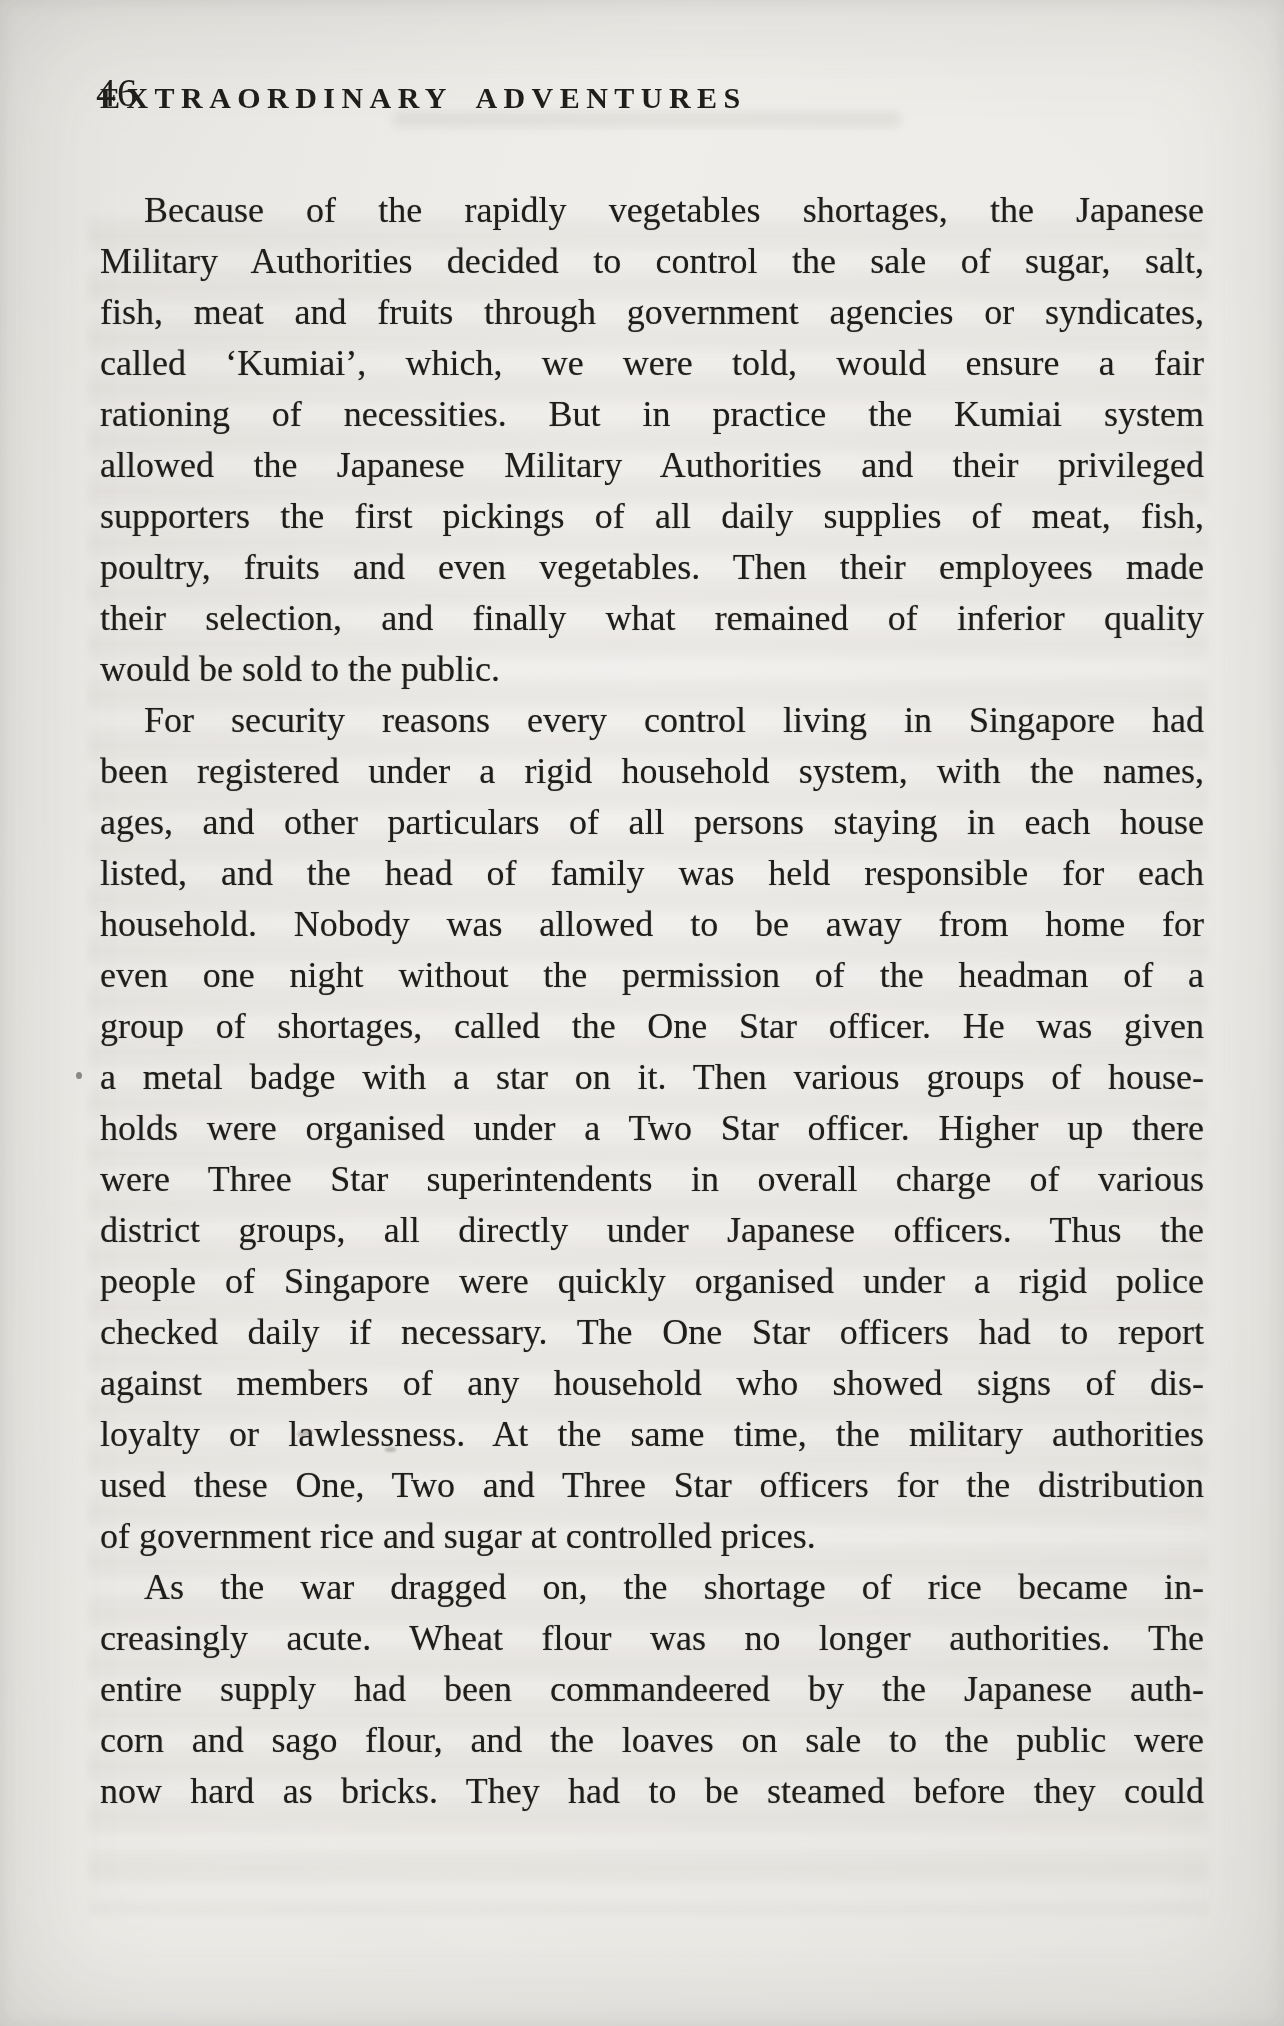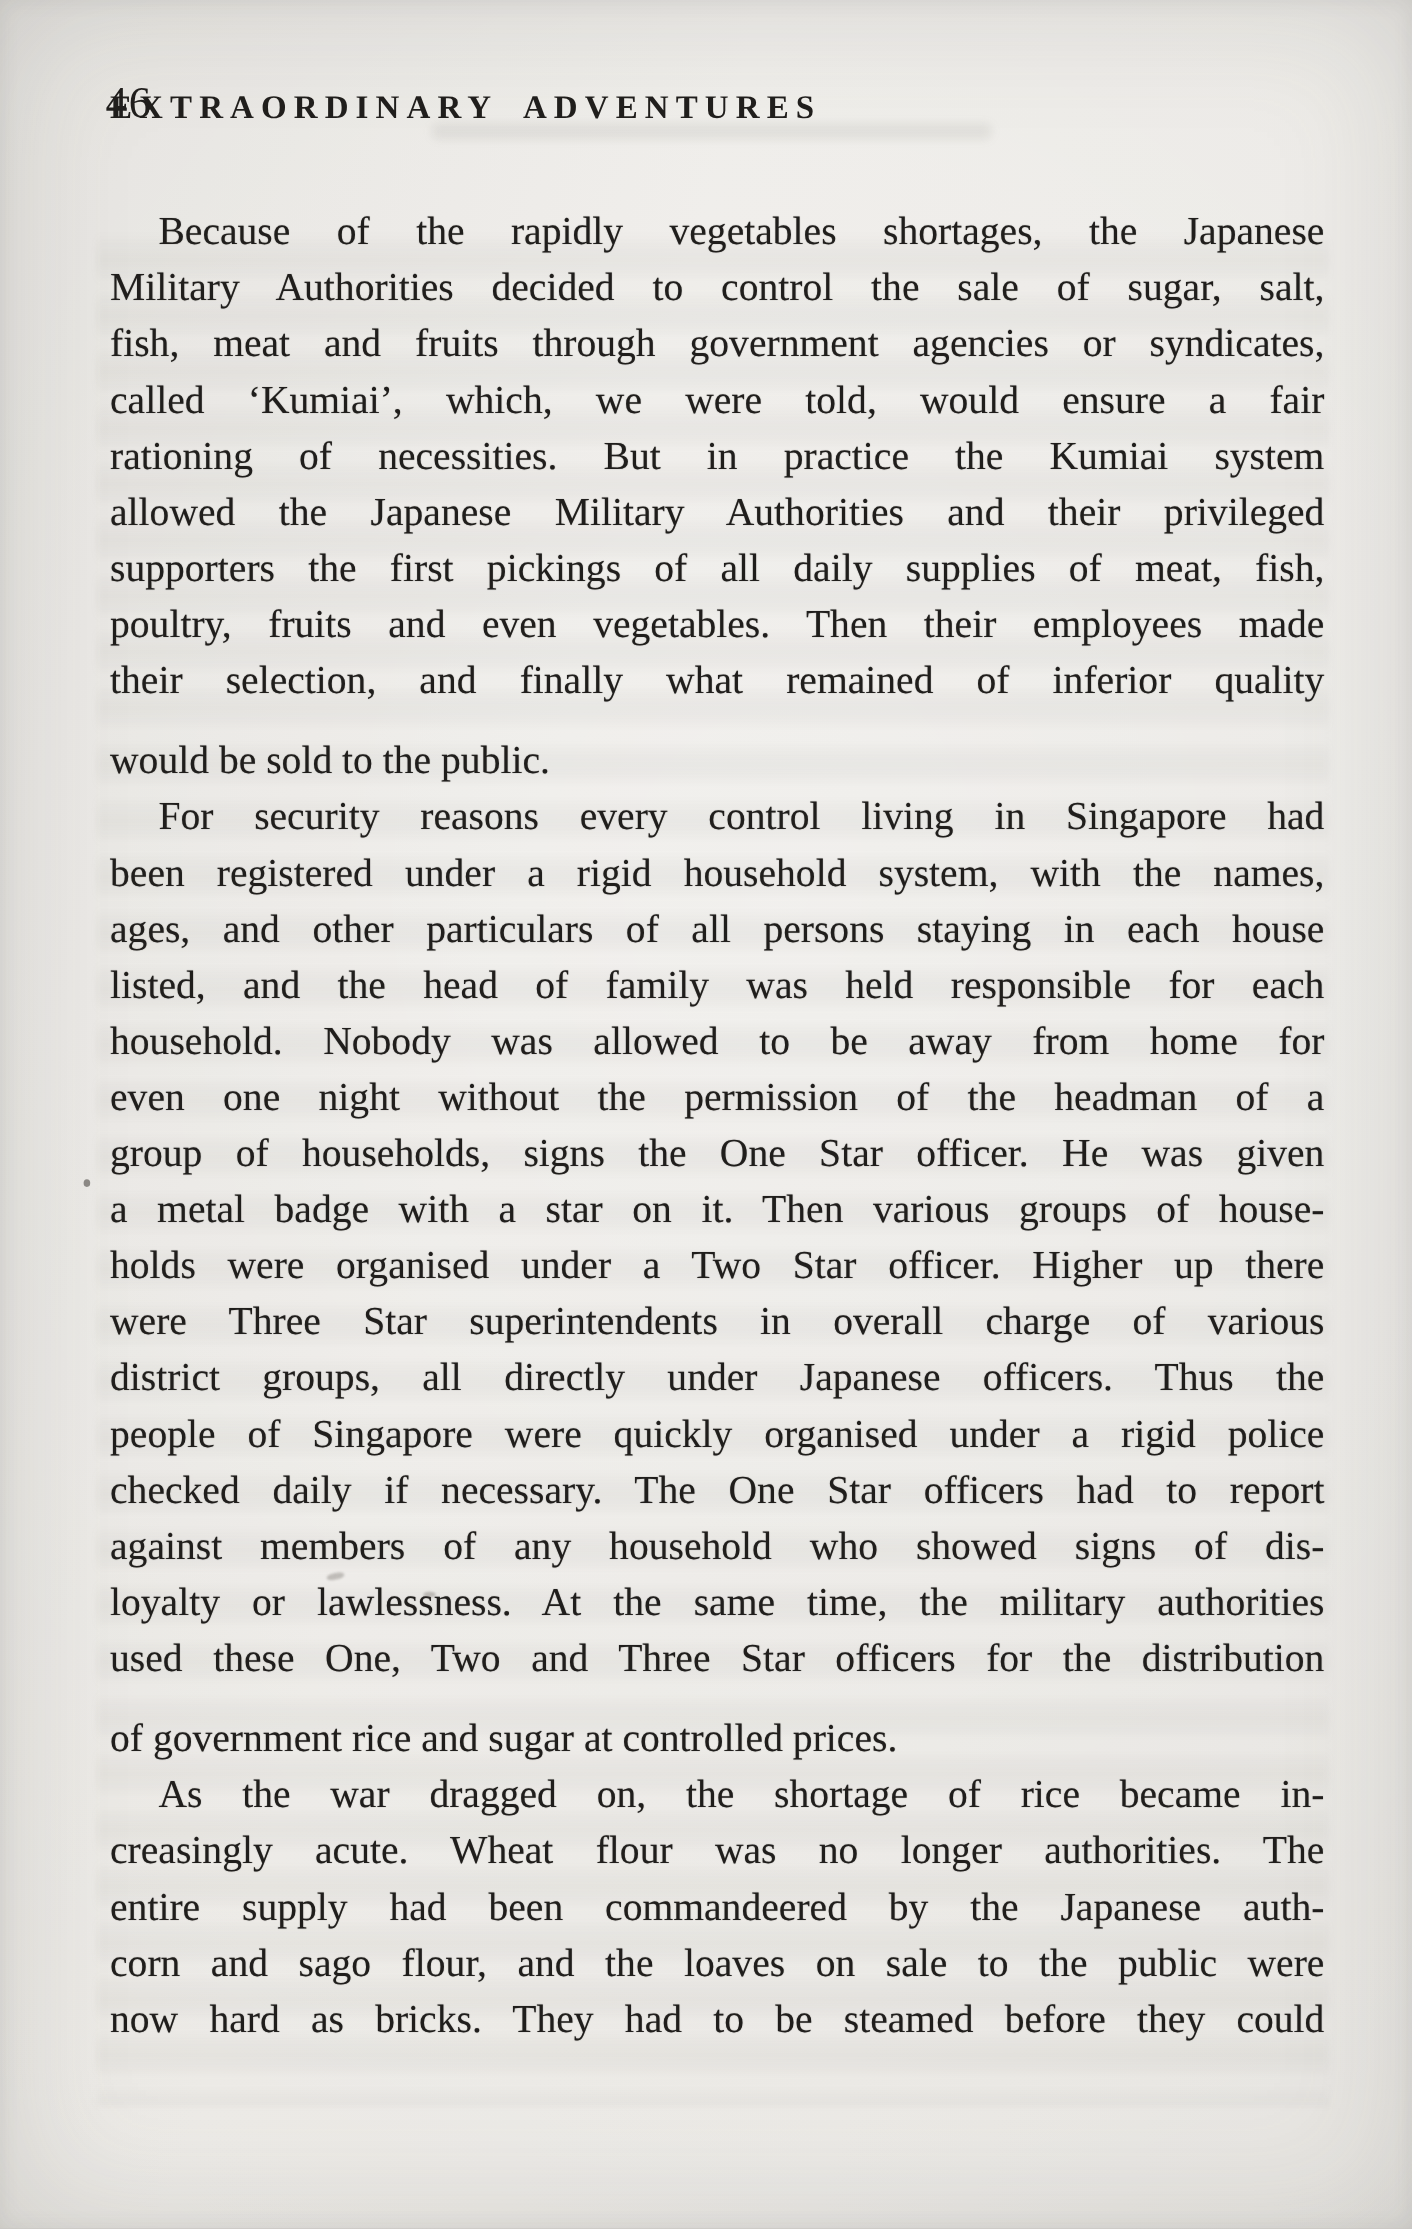--- a/index.html
+++ b/index.html
@@ -71,21 +71,21 @@
     font-size: 36px;
     text-shadow: 0 0 1px rgba(32,30,27,0.45);
   }
   .line {
     height: 51px;
     line-height: 51px;
     text-align: justify;
     text-align-last: justify;
     white-space: normal;
   }
-  .line.short { text-align-last: left; margin-top: 22px; }
+  .line.short { text-align-last: left; }
   .line.first { text-indent: 44px; }
   .speck {
     position: absolute;
     background: rgba(62,58,54,0.55);
     border-radius: 50%;
     pointer-events: none;
   }
   .smudge {
     position: absolute;
     background: rgba(92,88,82,0.32);
@@ -120,21 +120,21 @@
       <div class="line short">would be sold to the public.</div>
     </div>
 
     <div>
       <div class="line first">For security reasons every control living in Singapore had</div>
       <div class="line">been registered under a rigid household system, with the names,</div>
       <div class="line">ages, and other particulars of all persons staying in each house</div>
       <div class="line">listed, and the head of family was held responsible for each</div>
       <div class="line">household. Nobody was allowed to be away from home for</div>
       <div class="line">even one night without the permission of the headman of a</div>
-      <div class="line">group of households, signs the One Star officer. He was given</div>
+      <div class="line">group of shortages, called the One Star officer. He was given</div>
       <div class="line">a metal badge with a star on it. Then various groups of house-</div>
       <div class="line">holds were organised under a Two Star officer. Higher up there</div>
       <div class="line">were Three Star superintendents in overall charge of various</div>
       <div class="line">district groups, all directly under Japanese officers. Thus the</div>
       <div class="line">people of Singapore were quickly organised under a rigid police</div>
       <div class="line">checked daily if necessary. The One Star officers had to report</div>
       <div class="line">against members of any household who showed signs of dis-</div>
       <div class="line">loyalty or lawlessness. At the same time, the military authorities</div>
       <div class="line">used these One, Two and Three Star officers for the distribution</div>
       <div class="line short">of government rice and sugar at controlled prices.</div>

